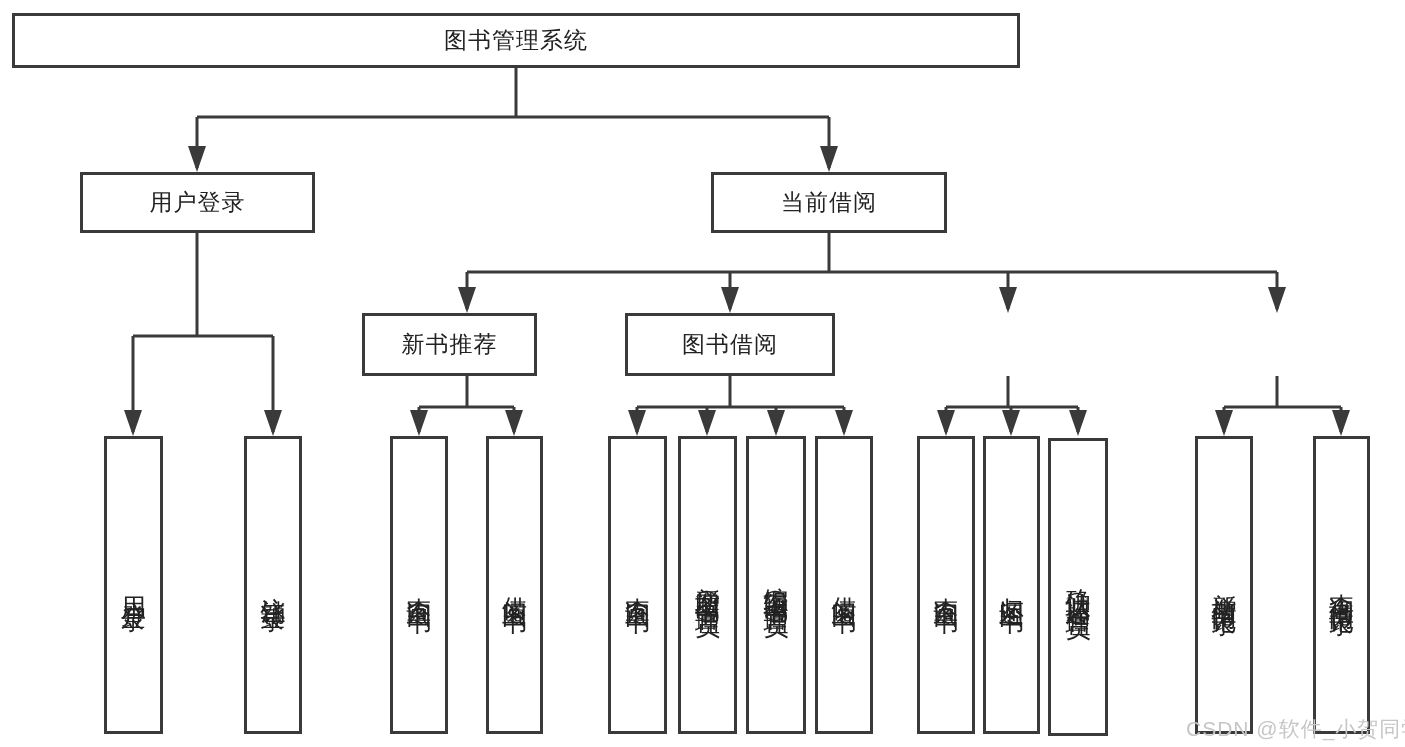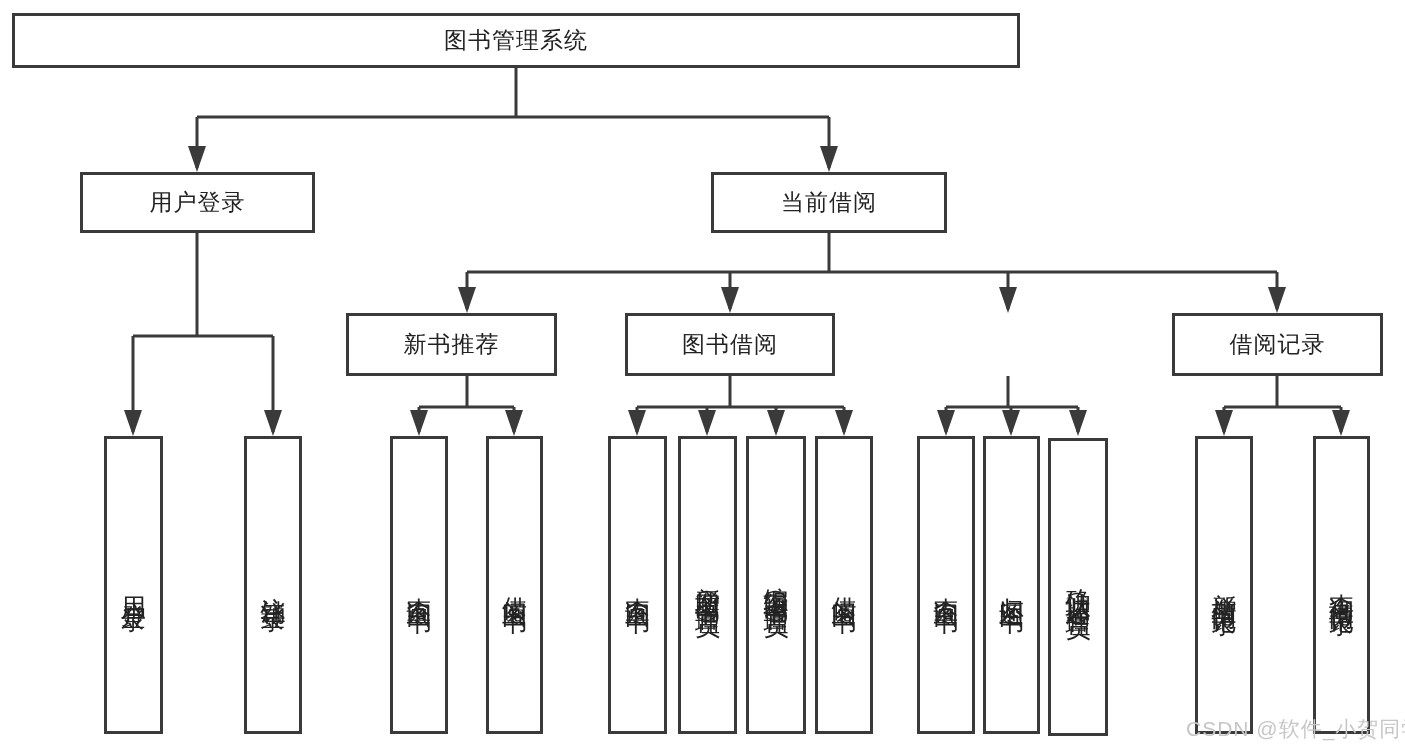--- a/index.html
+++ b/index.html
@@ -117,28 +117,25 @@
     <span>图书管理系统</span>
   </div>
 
   <div class="hbox" style="left:80px;top:172px;width:235px;height:61px">
     <span>用户登录</span>
   </div>
   <div class="hbox" style="left:711px;top:172px;width:236px;height:61px">
     <span>当前借阅</span>
   </div>
 
-  <div class="hbox" style="left:346px;top:313px;width:211px;height:63px">
+  <div class="hbox" style="left:362px;top:313px;width:175px;height:63px">
     <span>新书推荐</span>
   </div>
   <div class="hbox" style="left:625px;top:313px;width:210px;height:63px">
     <span>图书借阅</span>
-  </div>
-  <div class="hbox" style="left:1172px;top:313px;width:211px;height:63px">
-    <span>借阅记录</span>
   </div>
 
   <div class="vbox" style="left:104px;top:436px;width:59px;height:298px">
     <span class="vtext">用户登录</span>
   </div>
   <div class="vbox" style="left:244px;top:436px;width:58px;height:298px">
     <span class="vtext">注销登录</span>
   </div>
 
   <div class="vbox" style="left:390px;top:436px;width:58px;height:298px">

